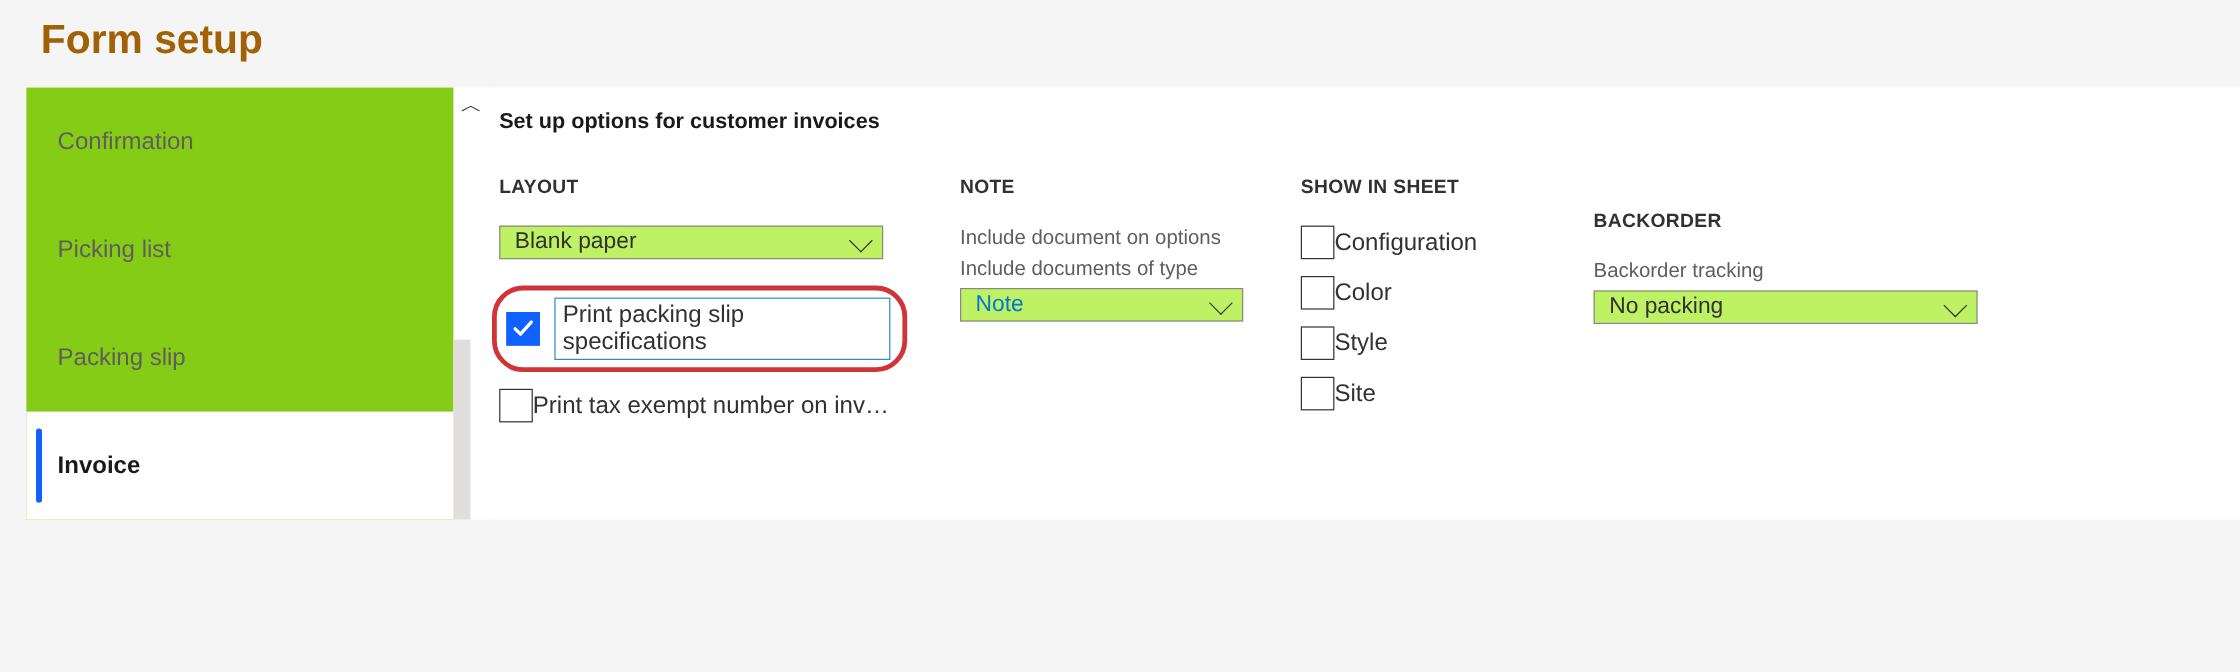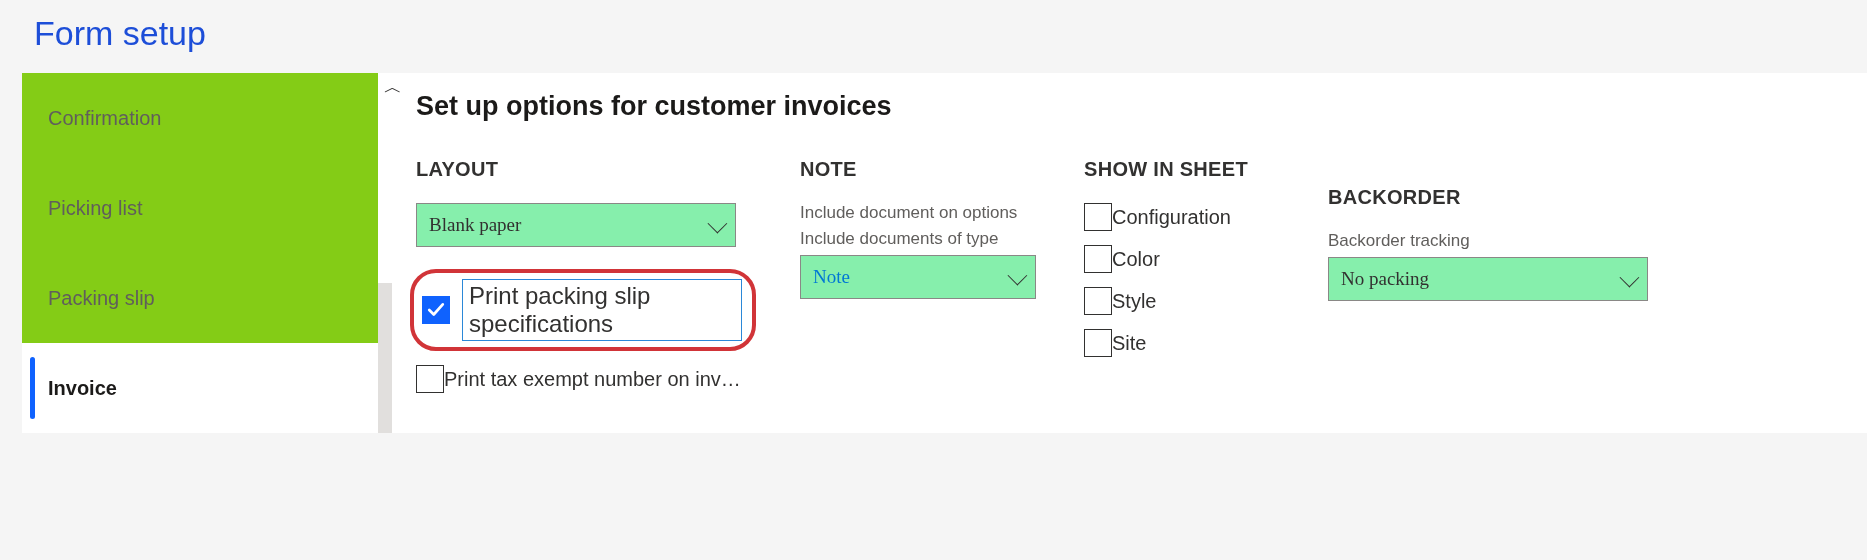--- a/index.html
+++ b/index.html
@@ -6,22 +6,22 @@
   body {
     font-family: "Segoe UI", -apple-system, Helvetica, Arial, sans-serif;
     background: #f5f5f5;
     color: #323130;
     width: 1867px;
     height: 560px;
     overflow: hidden;
   }
   .page-title {
     font-size: 34px;
-    font-weight: 400;
-    color: #1d4ed8;
+    font-weight: 700;
+    color: #a16207;
     padding: 14px 16px 20px 34px;
     background: #f5f5f5;
   }
   .content {
     display: flex;
     align-items: stretch;
     padding-left: 22px;
   }
   .sidebar {
     width: 356px;
@@ -73,56 +73,55 @@
     bottom: 0;
     width: 14px;
     background: #e1dfdd;
   }
   .main {
     flex: 1;
     background: #ffffff;
     padding: 18px 24px 0 8px;
   }
   .main h2 {
-    font-size: 27px;
+    font-size: 18px;
     font-weight: 600;
     color: #1b1a19;
     margin-bottom: 36px;
   }
   .columns {
     display: flex;
     gap: 44px;
   }
   .col { min-width: 200px; }
   .section-header {
-    font-size: 20px;
+    font-size: 16px;
     font-weight: 700;
     letter-spacing: .3px;
     color: #323130;
     margin-bottom: 22px;
     text-transform: uppercase;
   }
   .field-label {
     font-size: 17px;
     color: #605e5c;
     margin-bottom: 6px;
   }
   .select {
-    height: 44px;
+    height: 28px;
     border: 1px solid #8a8886;
-    background: #86efac;
+    background: #bef264;
     display: flex;
     align-items: center;
     justify-content: space-between;
     padding: 0 12px;
     font-size: 19px;
     color: #323130;
     margin-bottom: 22px;
     cursor: pointer;
-    font-family: Liberation Serif, serif;
   }
   .select .chev {
     width: 14px; height: 14px;
     border-right: 1.5px solid #323130;
     border-bottom: 1.5px solid #323130;
     transform: rotate(45deg) translateY(-2px);
   }
   .select.note-blue { color: #0078d4; }
 
   .col-layout { width: 340px; }
@@ -159,21 +158,21 @@
     padding: 6px 10px 6px 8px;
     display: flex;
     align-items: center;
     gap: 12px;
     width: 346px;
     margin-left: -6px;
   }
   .highlight-pill .focus-text {
     border: 1px solid #2b88d8;
     padding: 2px 6px;
-    font-size: 24px;
+    font-size: 20px;
   }
   .layout-toggles { margin-top: 6px; }
   .truncate { overflow:hidden; text-overflow:ellipsis; max-width: 310px; }
 </style>
 </head>
 <body>
 
 <div class="page-title">Form setup</div>
 
 <div class="content">

